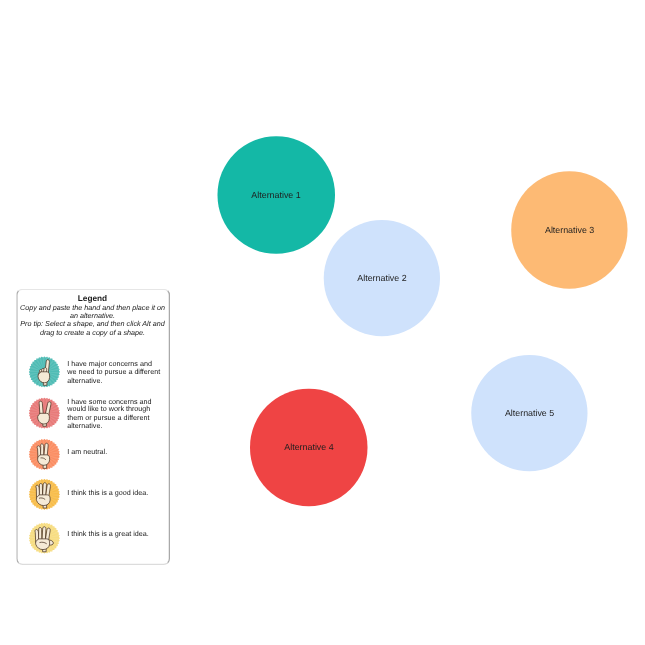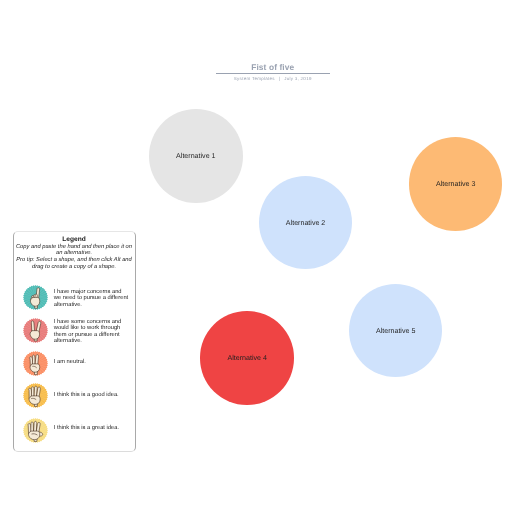--- a/index.html
+++ b/index.html
@@ -18,43 +18,34 @@
   .lg-intro{font-size:5.75px;font-style:italic;line-height:6.7px;margin-top:0.6px;padding:0;}
   .lg-tip{font-size:5.75px;font-style:italic;line-height:6.7px;padding:0 0px;}
   .lg-tip b{font-weight:normal;}
   .badge{position:absolute;width:25px;height:25px;}
   .lg-text{position:absolute;left:40.3px;width:75px;font-size:5.75px;line-height:6.55px;color:#1b1b1b;}
 </style>
 </head>
 <body>
 
 <div class="stage">
-  <div class="hdr">
-    <div class="hdr-title">Fist of five</div>
-    <div class="hdr-rule"></div>
-    <div class="hdr-sub">
-      <span>System Templates</span>
-      <span class="sep">|</span>
-      <span>July 3, 2019</span>
-    </div>
-  </div>
   <div id="circles">
-      <div class="circ" style="left: 149px; top: 109px; width: 93.6px; height: 93.6px; background: #e5e5e5;">
+      <div class="circ" style="left: 174px; top: 109px; width: 93.6px; height: 93.6px; background: #14b8a6;">
         <span>Alternative 1</span>
       </div>
       <div class="circ" style="left: 258.9px; top: 176px; width: 93.4px; height: 93.4px; background: rgb(207, 226, 252);">
         <span>Alternative 2</span>
       </div>
       <div class="circ" style="left: 408.95px; top: 137.45px; width: 93.5px; height: 93.5px; background: #fdba74;">
         <span>Alternative 3</span>
       </div>
       <div class="circ" style="left: 200.45px; top: 311.45px; width: 93.5px; height: 93.5px; background: #ef4444;">
         <span>Alternative 4</span>
       </div>
-      <div class="circ" style="left: 349px; top: 284.05px; width: 93.3px; height: 93.3px; background: rgb(207, 226, 252);">
+      <div class="circ" style="left: 377px; top: 284.05px; width: 93.3px; height: 93.3px; background: rgb(207, 226, 252);">
         <span>Alternative 5</span>
       </div>
     </div>
   <div class="legend">
     <div class="lg-head">
       <div class="lg-title">Legend</div>
       <div class="lg-intro">Copy and paste the hand and then place it on an alternative.</div>
       <div class="lg-tip"><b>Pro tip:</b><span> Select a shape, and then click Alt and drag to create a copy of a shape.</span></div>
     </div>
     <div id="lg-items">

